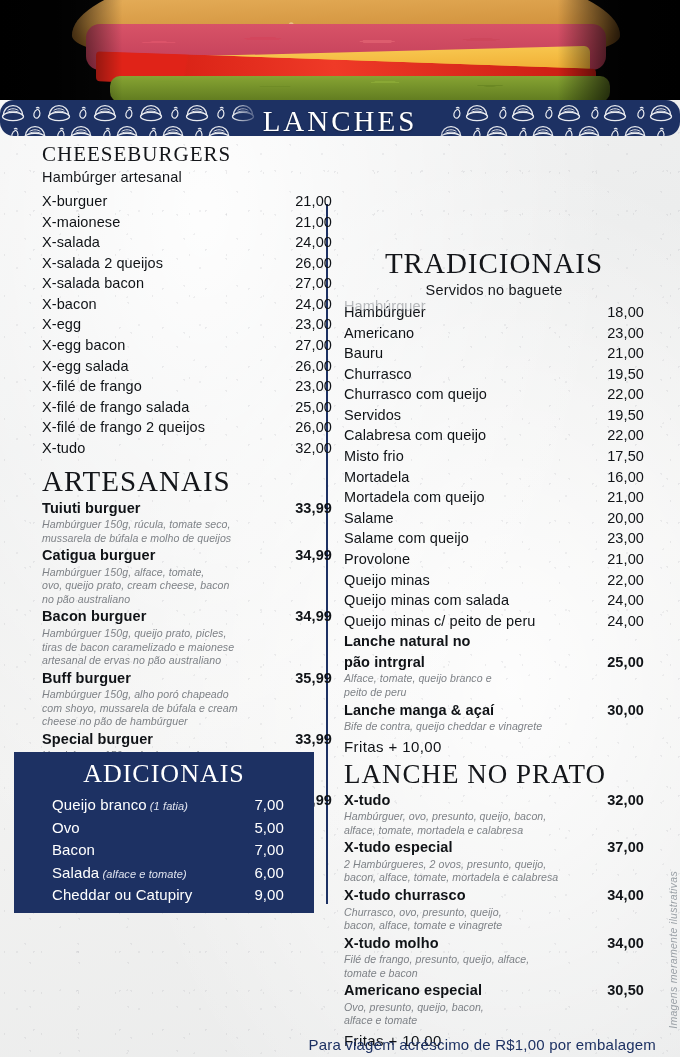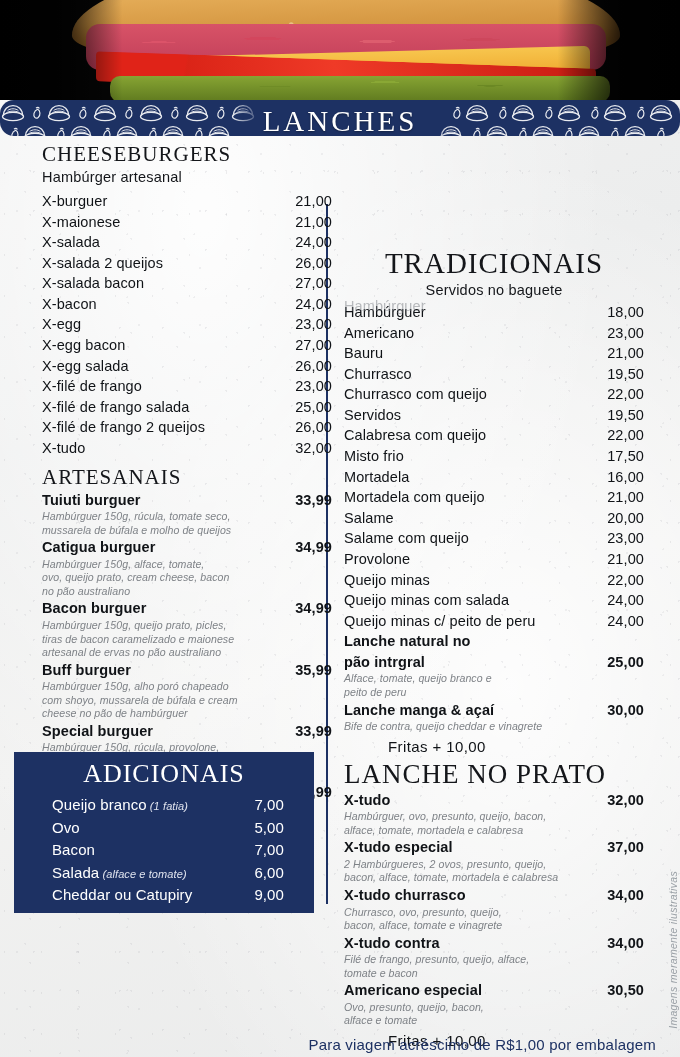--- a/index.html
+++ b/index.html
@@ -145,21 +145,21 @@
 
   
   .display-head {
     font-family: "Liberation Serif", serif;
     font-weight: normal;
     color: #14161a;
     letter-spacing: 1px;
     line-height: 1;
   }
   .h-cheeseburgers { font-size: 21px; }
-  .h-artesanais    { font-size: 21px; }
+  .h-artesanais    { font-size: 29px; }
   .h-tradicionais  { font-size: 29px; text-align: center; }
   .h-prato         { font-size: 27px; }
   .h-adicionais    { font-size: 26px; text-align:center; color:#fff; }
 
   .sub-line {
     font-size: 14.5px;
     color: #14161a;
     letter-spacing: .2px;
   }
   .sub-center { text-align:center; }
@@ -189,21 +189,20 @@
     font-size: 15px;
     font-weight: 700;
     color: #101317;
   }
 
   .fritas {
     font-size: 15px;
     color: #101317;
     letter-spacing: .4px;
     margin-top: 4px;
-    margin-left: 44px;
   }
 
   .two-line-row { position: relative; }
 
   
   .ghost {
     position:absolute;
     color: rgba(120,124,130,.5);
     font-size: 14.5px;
     left: 0; top: -4px;
@@ -551,21 +550,21 @@
             <span class="nm">X-tudo especial</span>
             <span class="pr">37,00</span>
           </div>
           <div class="desc">2 Hambúrgueres, 2 ovos, presunto, queijo,<br>bacon, alface, tomate, mortadela e calabresa</div>
           <div class="row row-bold">
             <span class="nm">X-tudo churrasco</span>
             <span class="pr">34,00</span>
           </div>
           <div class="desc">Churrasco, ovo, presunto, queijo,<br>bacon, alface, tomate e vinagrete</div>
           <div class="row row-bold">
-            <span class="nm">X-tudo contra</span>
+            <span class="nm">X-tudo molho</span>
             <span class="pr">34,00</span>
           </div>
           <div class="desc">Filé de frango, presunto, queijo, alface,<br>tomate e bacon</div>
           <div class="row row-bold">
             <span class="nm">Americano especial</span>
             <span class="pr">30,50</span>
           </div>
           <div class="desc">Ovo, presunto, queijo, bacon,<br>alface e tomate</div>
         </div>
 

